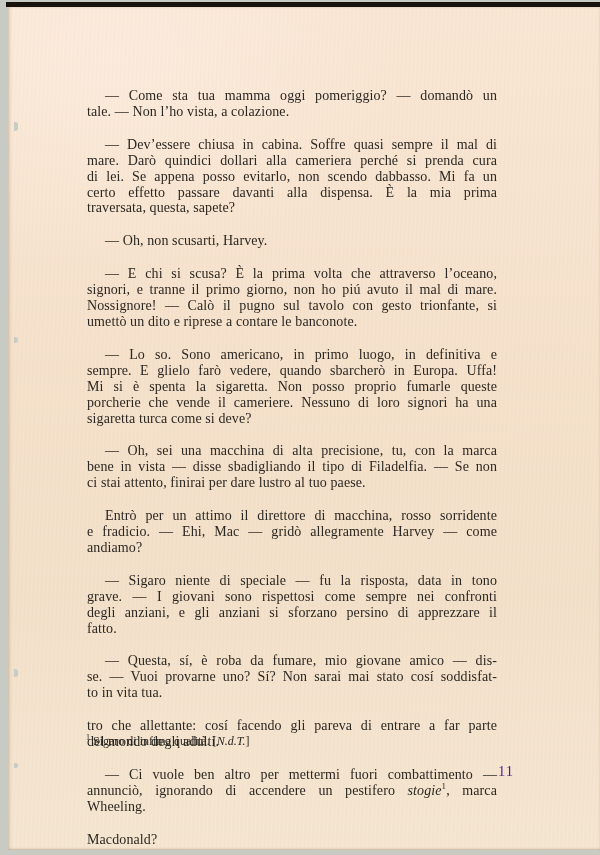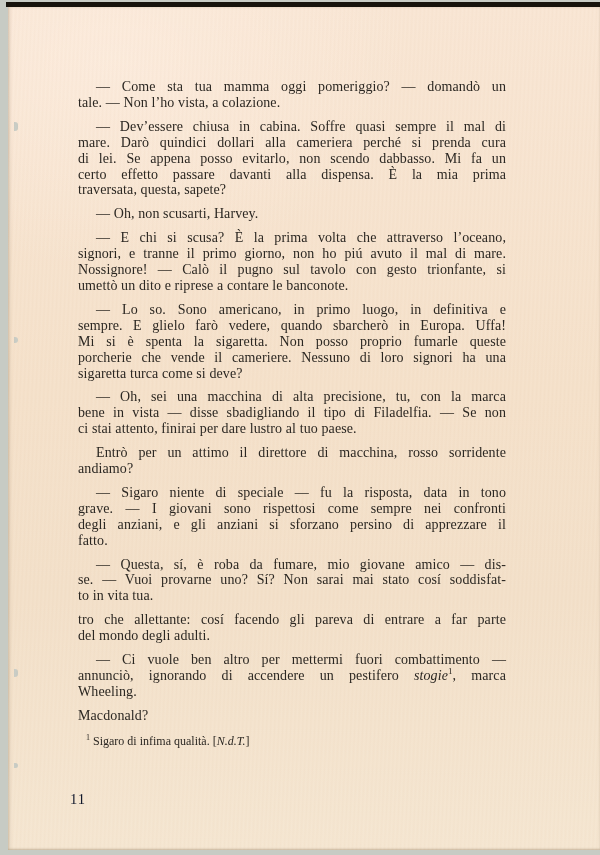--- a/index.html
+++ b/index.html
@@ -60,21 +60,21 @@
   .notch.n2 { top: 330px; height: 6px; }
   .notch.n3 { top: 662px; height: 8px; }
   .notch.n4 { top: 756px; height: 5px; }
   .text-block {
     position: absolute;
     left: 70px;
     top: 71px;
     width: 444px;
     color: var(--ink, #2b2722);
   }
-  .para { margin: 8px; font-family: Liberation Serif, serif; }
+  .para { margin: 17px; font-family: Liberation Serif, serif; }
   .line {
     font-size: 14px;
     line-height: 15.9px;
     text-align: justify;
     text-align-last: justify;
     letter-spacing: 0.1px;
   }
   .line.first { text-indent: 18px; }
   .line.last { text-align-last: left; }
   .it { font-style: italic; }
@@ -91,25 +91,24 @@
     font-size: 12px;
     line-height: 14px;
     color: var(--ink, #2b2722);
   }
   .footnote .sup { font-size: 8px; }
   .page-number {
     position: absolute;
     left: 70px;
     top: 763px;
     width: 444px;
-    text-align: left;
+    text-align: right;
     font-size: 14.5px;
     letter-spacing: 1px;
-    color: #0f172a;
-    margin-top: 28px;
+    color: #4c1d95;
   }
 </style>
 </head>
 <body style="--surround: #c7cbc4; --band: #17130c; --paper-top: #f9e6d4; --paper-mid: #f5e1ca; --paper-bottom: #f5e6d1; --ink: #2b2722;">
 
 <div class="scan-band"></div>
 
 <div class="book-page">
   <div class="notch n1"></div>
   <div class="notch n2"></div>
@@ -145,20 +144,21 @@
       <div class="line"><span>porcherie che vende il cameriere. Nessuno di loro signori ha una</span></div>
       <div class="line last"><span>sigaretta turca come si deve?</span></div>
     </div>
     <div class="para">
       <div class="line first"><span>— Oh, sei una macchina di alta precisione, tu, con la marca</span></div>
       <div class="line"><span>bene in vista — disse sbadigliando il tipo di Filadelfia. — Se non</span></div>
       <div class="line last"><span>ci stai attento, finirai per dare lustro al tuo paese.</span></div>
     </div>
     <div class="para">
       <div class="line first"><span>Entrò per un attimo il direttore di macchina, rosso sorridente</span></div>
+      <div class="line"><span>e fradicio. — Ehi, Mac — gridò allegramente Harvey — come</span></div>
       <div class="line last"><span>andiamo?</span></div>
     </div>
     <div class="para">
       <div class="line first"><span>— Sigaro niente di speciale — fu la risposta, data in tono</span></div>
       <div class="line"><span>grave. — I giovani sono rispettosi come sempre nei confronti</span></div>
       <div class="line"><span>degli anziani, e gli anziani si sforzano persino di apprezzare il</span></div>
       <div class="line last"><span>fatto.</span></div>
     </div>
     <div class="para">
       <div class="line first"><span>— Questa, sí, è roba da fumare, mio giovane amico — dis-</span></div>

